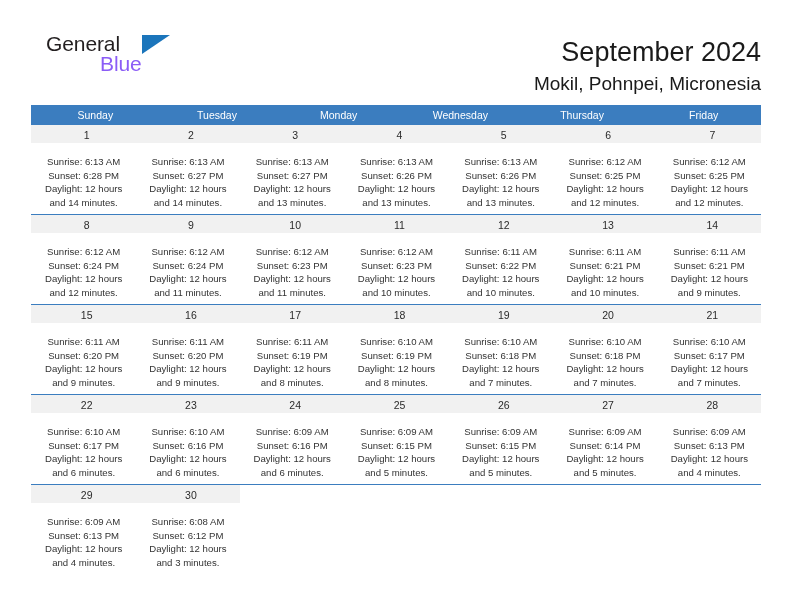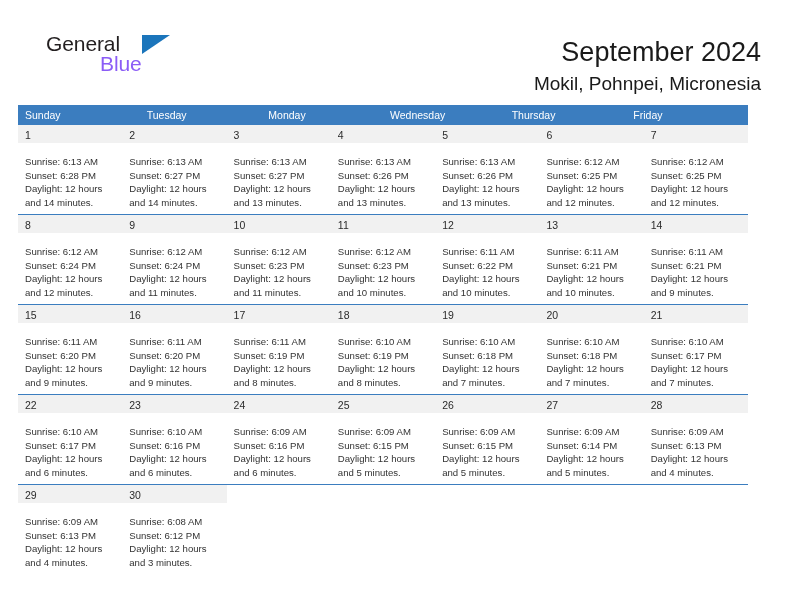--- a/index.html
+++ b/index.html
@@ -80,23 +80,24 @@
     font-size: 19px;
     color: #1a1a1a;
     line-height: 20px;
     margin-top: 6px;
     white-space: nowrap;
   }
 
   
   .calendar {
     position: absolute;
-    left: 18px;
+    left: 31px;
     top: 105px;
     width: 730px;
+    text-align: center;
   }
   .weekday-row {
     display: flex;
     width: 100%;
     background: #3b7dbf;
   }
   .weekday {
     flex: 1 1 0;
     height: 20px;
     line-height: 20px;

